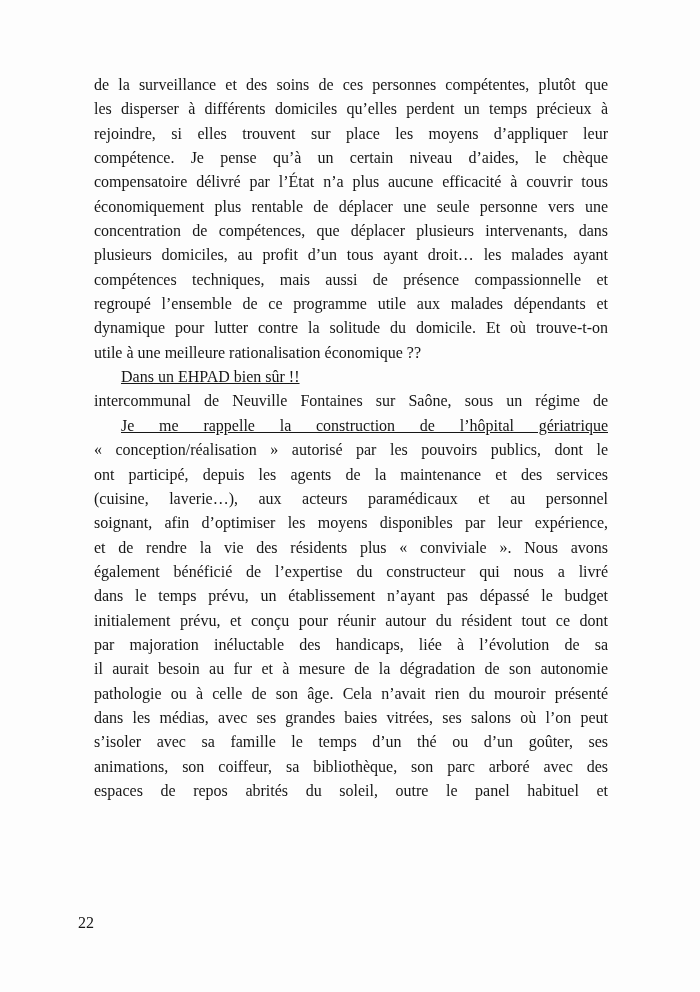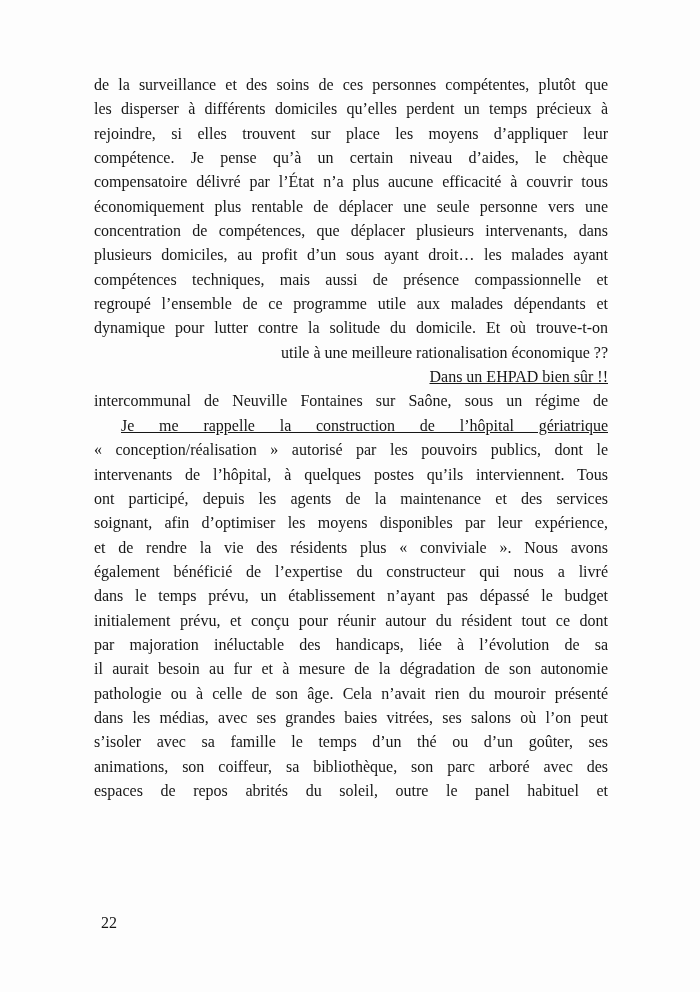--- a/index.html
+++ b/index.html
@@ -20,62 +20,62 @@
     position: absolute;
     left: 94px;
     top: 73px;
     width: 514px;
   }
   .line {
     height: 24.35px;
     line-height: 24.35px;
     font-size: 16px;
     overflow: hidden;
-    text-align: right;
+    text-align: left;
     white-space: normal;
   }
   .line.justify {
     text-align: justify;
     text-align-last: justify;
   }
   .line.indent {
     text-indent: 27px;
     text-decoration: underline;
   }
   .page-number {
     position: absolute;
-    left: 101px;
+    left: 78px;
     top: 911px;
     font-size: 16px;
     line-height: 24px;
   }
 </style>
 </head>
 <body>
 
 <div class="page" style="background: rgb(253, 253, 253); color: rgb(22, 22, 22);">
   <div class="text-block">
       <div class="line justify">de la surveillance et des soins de ces personnes compétentes, plutôt que</div>
       <div class="line justify">les disperser à différents domiciles qu’elles perdent un temps précieux à</div>
       <div class="line justify">rejoindre, si elles trouvent sur place les moyens d’appliquer leur</div>
       <div class="line justify">compétence. Je pense qu’à un certain niveau d’aides, le chèque</div>
       <div class="line justify">compensatoire délivré par l’État n’a plus aucune efficacité à couvrir tous</div>
       <div class="line justify">économiquement plus rentable de déplacer une seule personne vers une</div>
       <div class="line justify">concentration de compétences, que déplacer plusieurs intervenants, dans</div>
-      <div class="line justify">plusieurs domiciles, au profit d’un sous ayant droit… les malades ayant</div>
+      <div class="line justify">plusieurs domiciles, au profit d’un tous ayant droit… les malades ayant</div>
       <div class="line justify">compétences techniques, mais aussi de présence compassionnelle et</div>
       <div class="line justify">regroupé l’ensemble de ce programme utile aux malades dépendants et</div>
       <div class="line justify">dynamique pour lutter contre la solitude du domicile. Et où trouve-t-on</div>
       <div class="line">utile à une meilleure rationalisation économique ??</div>
       <div class="line indent">Dans un EHPAD bien sûr !!</div>
       <div class="line justify">intercommunal de Neuville Fontaines sur Saône, sous un régime de</div>
       <div class="line justify indent">Je me rappelle la construction de l’hôpital gériatrique</div>
       <div class="line justify">« conception/réalisation » autorisé par les pouvoirs publics, dont le</div>
-      <div class="line justify">intervenants de l’hôpital, à quelques postes qu’ils interviennent. Tous</div>
       <div class="line justify">ont participé, depuis les agents de la maintenance et des services</div>
+      <div class="line justify">(cuisine, laverie…), aux acteurs paramédicaux et au personnel</div>
       <div class="line justify">soignant, afin d’optimiser les moyens disponibles par leur expérience,</div>
       <div class="line justify">et de rendre la vie des résidents plus « conviviale ». Nous avons</div>
       <div class="line justify">également bénéficié de l’expertise du constructeur qui nous a livré</div>
       <div class="line justify">dans le temps prévu, un établissement n’ayant pas dépassé le budget</div>
       <div class="line justify">initialement prévu, et conçu pour réunir autour du résident tout ce dont</div>
       <div class="line justify">par majoration inéluctable des handicaps, liée à l’évolution de sa</div>
       <div class="line justify">il aurait besoin au fur et à mesure de la dégradation de son autonomie</div>
       <div class="line justify">pathologie ou à celle de son âge. Cela n’avait rien du mouroir présenté</div>
       <div class="line justify">dans les médias, avec ses grandes baies vitrées, ses salons où l’on peut</div>
       <div class="line justify">s’isoler avec sa famille le temps d’un thé ou d’un goûter, ses</div>

